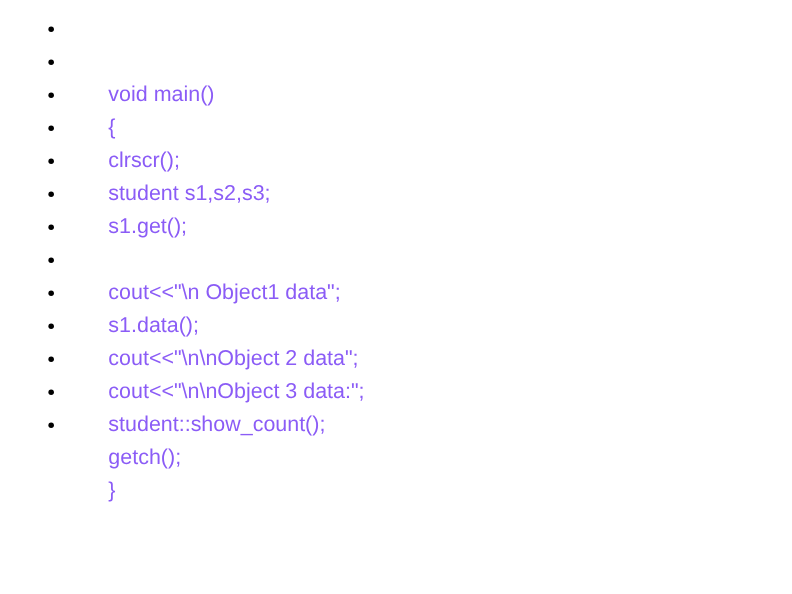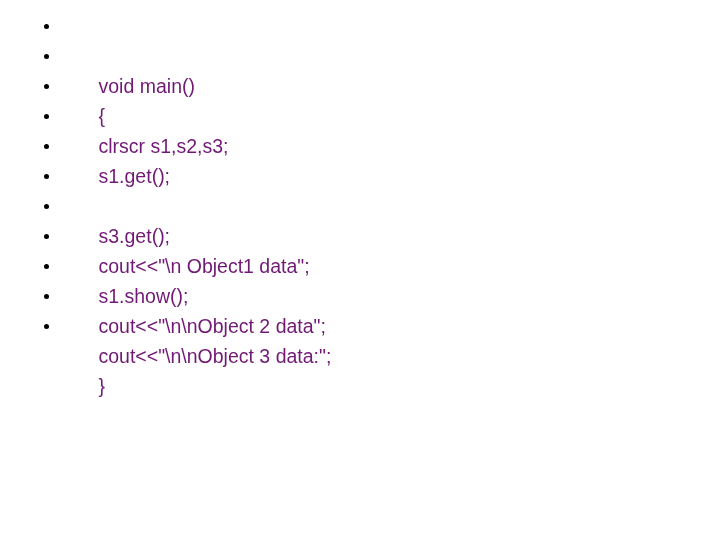--- a/index.html
+++ b/index.html
@@ -31,21 +31,21 @@
     padding: 0;
     list-style: none;
   }
 
   #code-list li.code-line {
     position: relative;
     height: 30px;
     line-height: 30px;
     padding-left: 66px;
     margin: 0;
-    color: #701a75;
+    color: #8b5cf6;
     font-family: "Liberation Sans", sans-serif;
     font-size: 19.5px;
     font-weight: 400;
     white-space: pre;
     letter-spacing: 0px;
   }
 
   #code-list li.code-line .bullet-icon {
     position: absolute;
     left: 44px;
@@ -69,47 +69,55 @@
     <li class="code-line">
       <span class="bullet-icon"></span>
       <span class="line-text">void main()</span>
     </li>
     <li class="code-line">
       <span class="bullet-icon"></span>
       <span class="line-text">{</span>
     </li>
     <li class="code-line">
       <span class="bullet-icon"></span>
-      <span class="line-text">clrscr s1,s2,s3;</span>
+      <span class="line-text">clrscr();</span>
+    </li>
+    <li class="code-line">
+      <span class="bullet-icon"></span>
+      <span class="line-text">student s1,s2,s3;</span>
     </li>
     <li class="code-line">
       <span class="bullet-icon"></span>
       <span class="line-text">s1.get();</span>
     </li>
     <li class="code-line">
       <span class="bullet-icon"></span>
     </li>
     <li class="code-line">
       <span class="bullet-icon"></span>
-      <span class="line-text">s3.get();</span>
-    </li>
-    <li class="code-line">
-      <span class="bullet-icon"></span>
       <span class="line-text">cout&lt;&lt;"\n Object1 data";</span>
     </li>
     <li class="code-line">
       <span class="bullet-icon"></span>
-      <span class="line-text">s1.show();</span>
+      <span class="line-text">s1.data();</span>
     </li>
     <li class="code-line">
       <span class="bullet-icon"></span>
       <span class="line-text">cout&lt;&lt;"\n\nObject 2 data";</span>
     </li>
     <li class="code-line">
       <span class="bullet-icon"></span>
       <span class="line-text">cout&lt;&lt;"\n\nObject 3 data:";</span>
     </li>
     <li class="code-line">
       <span class="bullet-icon"></span>
+      <span class="line-text">student::show_count();</span>
+    </li>
+    <li class="code-line">
+      <span class="bullet-icon"></span>
+      <span class="line-text">getch();</span>
+    </li>
+    <li class="code-line">
+      <span class="bullet-icon"></span>
       <span class="line-text">}</span>
     </li>
   </ul>
 </div>
 
 </body></html>

